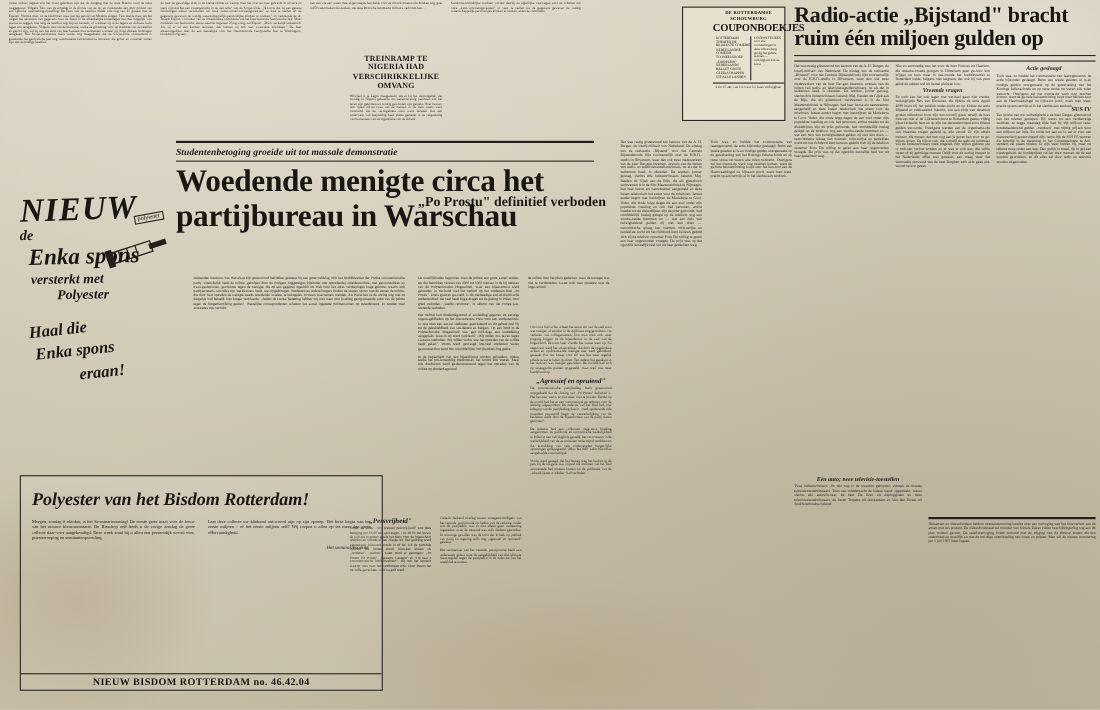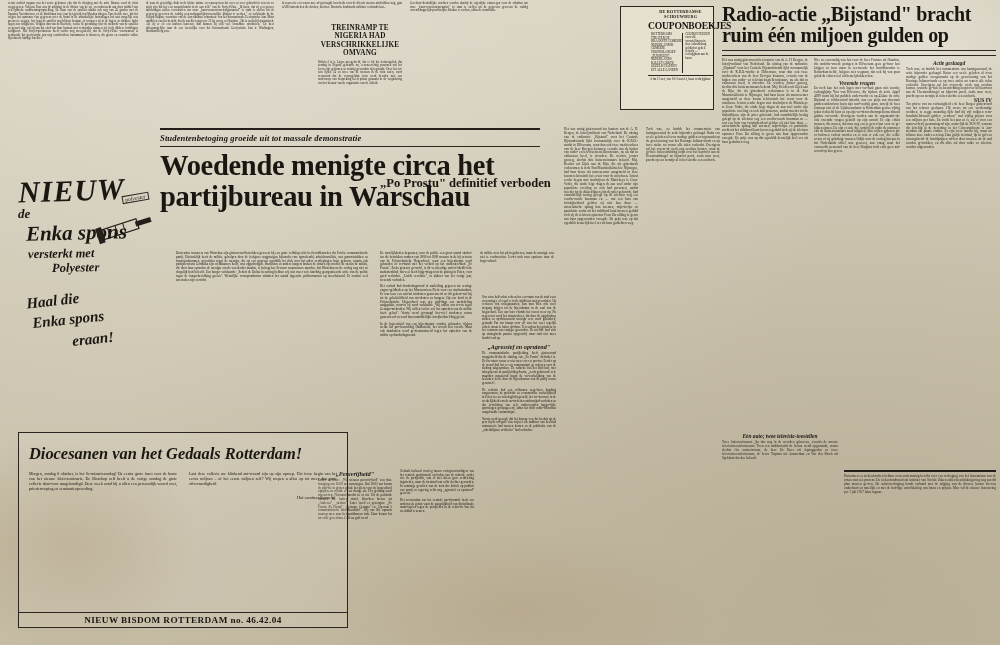--- a/index.html
+++ b/index.html
@@ -27,21 +27,21 @@
   .thickrule{background:#241f1a;height:2px;}
   
   #topband{top:0;left:0;width:1000px;height:128px;}
   #tb-c1{left:8px;top:2px;width:130px;height:124px;}
   #tb-c2{left:146px;top:2px;width:128px;height:124px;}
   #tb-c3{left:282px;top:2px;width:120px;height:124px;}
   #tb-c4{left:410px;top:2px;width:118px;height:124px;}
 
   
   #nigeria{left:318px;top:24px;width:84px;}
-  #nigeria .t{font-size:7.2px;line-height:8.4px;font-weight:bold;text-align:center;letter-spacing:.2px;}
+  #nigeria .t{font-size:7.2px;line-height:8.4px;font-weight:bold;text-align:center;letter-spacing:.2px;margin-top:25px;}
 
   
   #coupon{left:620px;top:6px;width:94px;height:104px;border:1px solid #2b2620;background:#e6e0ce;padding-left:27px;}
   #coupon .ctitle{font-size:4.2px;text-align:center;font-weight:bold;padding-top:2px;letter-spacing:.2px;}
   #coupon .cbig{font-size:9.6px;text-align:center;font-weight:bold;letter-spacing:-.2px;margin-top:1px;}
   #coupon .cbody{display:flex;padding:2px 3px 0 3px;}
   #coupon .cleft{width:56%;font-size:3.1px;line-height:3.6px;}
   #coupon .cright{width:44%;border-left:1px solid #2b2620;padding-left:2px;font-size:3px;line-height:3.4px;}
   #coupon .cfoot{font-size:3.2px;text-align:center;margin-top:2px;border-top:1px solid #2b2620;padding-top:1px;}
 
@@ -221,21 +221,21 @@
   </div>
 
   <div class="col" style="left:564px;top:128px;width:74px;">
     <div class="tiny t35">Het was rustig gisteravond ten kantore van de A. H. Bergen, de loterij-milisair van Nederland. De uitslag van de radioactie „Bijstand" voor het Centrale Bijstandsfonds lijkt voornamelijk over de K.R.O.-studio in Hilversum, waar dan ook twee medewerkers van de heer Ber-gen kwamen, evenals van de buiten van radio- en televisietoestellenwinnars, nu als dat in valkennen heed, is ofereden. De werden, jonner genoeg, slechts drie huizenwinnaars bekend. Mej. Beeden uit Gijek aan de Rijn, die als gistenbock verkwamen is in de Sint Maartenskliniek te Nijmegen, had haar bezoe als nauwzeemer aangemeld en deze kwam telefonisch het event voor de mischoen. Ietwat eerder begon met inschrijven de Mariekeye te Goor. Voder, die zinde leige dagen de aan zoel onder zijn populeiste roeeling en ook bad personen, ambst meeder tot de disketflijnen zijn de prier gehoorde, had onmiddellijk beslag gelegd op de telefoon vog een voorbe-zende buurman en — wat een huis van twistigheidend gelden zij niet kan doen — navorizitsche splaag kan noemen, mijn-terijse en paniekiste zocht uit het richtbord kunt kerscen geduld zich zij de telefoon opnemer Fons Du nilling te geren aan haar opgewonden vroegde. De prijs was op dat ogenblik kennelijk heel ver uit haar gedachten weg.</div>
   </div>
   <div class="col" style="left:646px;top:128px;width:74px;">
     <div class="tiny t35">Toch was, zo huidde het commentaire van laatstgenoemd, de actie bijzonder geslaagd. Ruim een weele geleden al is-en modige gulden overgemaakt op de geweisening van het Konings Juliana-fonds en op twee stolse nu waren alle tolen verkocht. Overigens zal het overse-de werk nog zeschen komen, want de ge-hele beloestrichting loopt over het kan-toor aan de Heemraadsingel na bijna-tot pocit, zoals men weet, precht op een termijn al in het slechte een zenbock.</div>
   </div>
 
   <div class="col" id="dioc">
-    <h2>Diocesanen van het Gedaals Rotterdam!</h2>
+    <h2>Polyester van het Bisdom Rotterdam!</h2>
     <div class="body">
       <div class="bcol">Morgen, zondag 6 oktober, is het Se-minariezondag! De eerste grote inzet voor de bouw van het nieuwe klein-seminarie. De Bisschop zelf heeft u de vorige zondag de grote collecte daar-voor aangekondigd. Deze week zond hij u allen een persoonlijk woord over, priesterroeping en seminarieopvoeding.</div>
       <div class="bcol">Laat deze collecte uw klinkend ant-woord zijn op zijn oproep. Het forse begin van het eerste miljoen – of het eerste miljoen zelf? Wij roepen u allen op tot meer dan grote offervaardigheid.</div>
     </div>
     <div class="sig">Het seminariecomité</div>
     <div class="giro" style="position:absolute;bottom:0;left:0;right:0;">NIEUW BISDOM ROTTERDAM no. 46.42.04</div>
   </div>
 
 </div>
 

